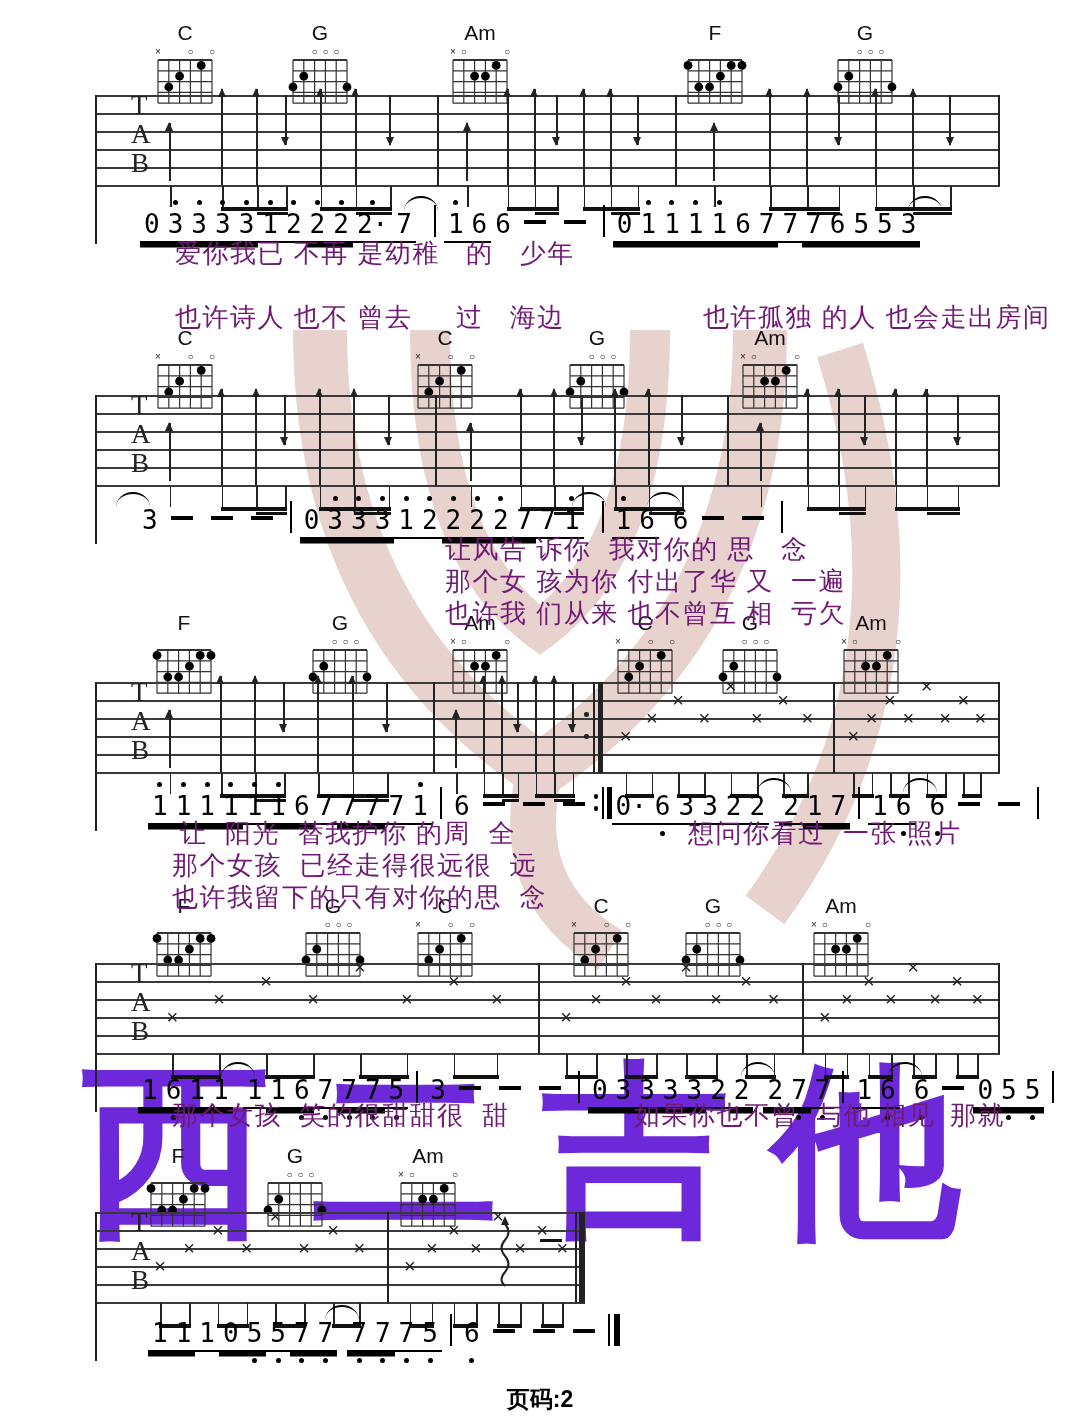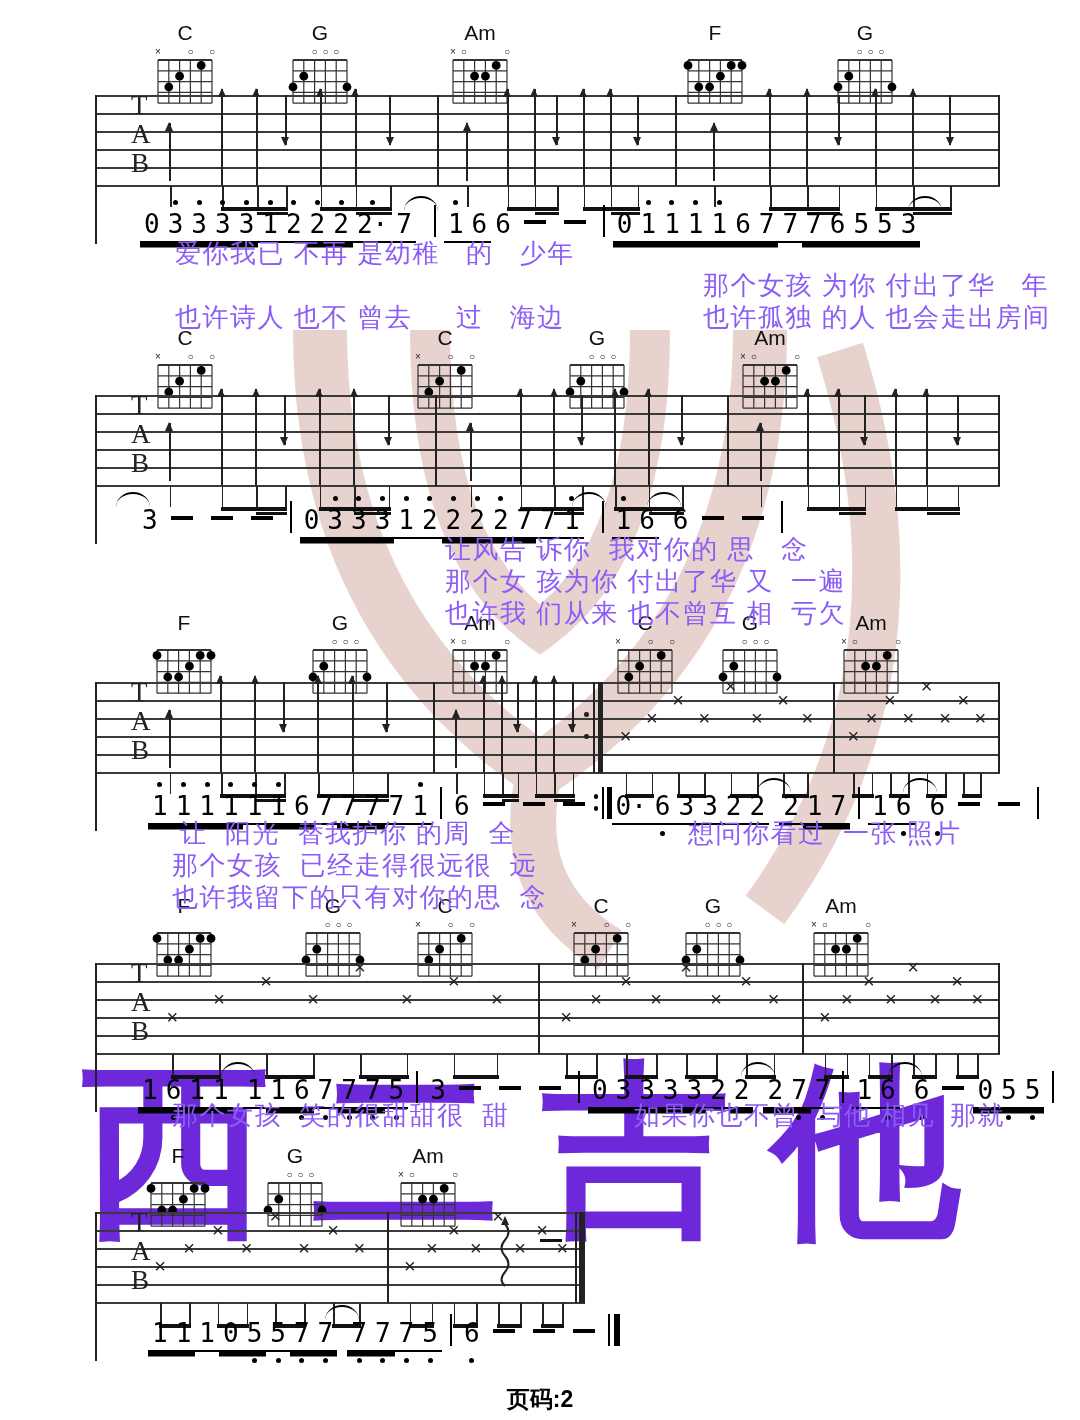--- a/index.html
+++ b/index.html
@@ -30,21 +30,21 @@
   .u2{border-bottom:2.6px solid #000;box-shadow:0 4.5px 0 0 #000;}
   .da{position:absolute;top:-7px;left:50%;width:5px;height:5px;margin-left:-2.5px;border-radius:50%;background:#000;}
   .db{position:absolute;bottom:-13px;left:50%;width:5px;height:5px;margin-left:-2.5px;border-radius:50%;background:#000;}
   .barln{display:inline-block;width:2px;height:32px;background:#000;margin:0 8px;vertical-align:-4px;}
   .dashn{display:inline-block;width:22px;height:3.6px;background:#000;margin:0 9px;vertical-align:9px;}
   .tie{display:inline-block;width:34px;height:13px;border-top:2.6px solid #000;
        border-radius:50% 50% 0 0/100% 100% 0 0;vertical-align:22px;margin:0 -12px;position:relative;z-index:4;}
   .repln,.finln{display:inline-block;position:relative;width:18px;height:32px;vertical-align:-4px;}
   .repln i,.finln i{position:absolute;top:0;bottom:0;background:#000;}
   .repdot{position:absolute;width:4.5px;height:4.5px;border-radius:50%;background:#000;left:0;}
-  .lyr{position:absolute;font-size:26px;letter-spacing:1.5px;color:#8b5cf6;white-space:pre;z-index:3;}
+  .lyr{position:absolute;font-size:26px;letter-spacing:1.5px;color:#701a75;white-space:pre;z-index:3;}
   .footer{position:absolute;left:0;right:0;top:1384px;text-align:center;font-size:23px;font-weight:bold;
           color:#000;z-index:3;}
 </style>
 </head>
 <body>
 
 <div id="page">
   <svg class="wm-logo" width="800" height="700" viewBox="0 0 800 700" fill="none">
     <path class="lg" d="M140,40 Q140,330 360,480 Q580,330 580,40" stroke-width="54" stroke="#c9958a"></path>
     <path class="lg" d="M250,40 Q250,260 360,340 Q470,260 470,40" stroke-width="40" stroke="#c9958a"></path>
@@ -213,21 +213,20 @@
         <div class="arr u" style="left: 817.14px; top: -6px; height: 96px;"></div>
         <div class="arr d" style="left: 854.46px; top: 0px; height: 50px;"></div>
         <div class="vln" style="left: 780.82px; top: 91px; height: 21px; width: 1.6px;"></div>
         <div class="vln" style="left: 818.14px; top: 91px; height: 21px; width: 1.6px;"></div>
         <div class="vln" style="left: 855.46px; top: 91px; height: 21px; width: 1.6px;"></div>
         <div class="beam" style="left: 779.82px; top: 112px; width: 77.64px; height: 3.5px;"></div>
         <div class="beam" style="left: 818.14px; top: 117px; width: 39.32px; height: 2.6px;"></div>
       </div>
       <div class="mel" style="left: 140px; top: 196px;"><span class="nt u2">0</span><span class="nt u2">3<div class="da"></div></span><span class="nt u2">3<div class="da"></div></span><span class="nt u2">3<div class="da"></div></span><span class="nt u2">3<div class="da"></div></span><span class="nt u1">1<div class="da"></div></span><span class="nt u1">2<div class="da"></div></span><span class="nt u2">2<div class="da"></div></span><span class="nt u2">2<div class="da"></div></span><span class="nt u1">2·<div class="da"></div></span><span class="nt u1">7</span><span class="tie"></span><span class="barln"></span><span class="nt u1">1<div class="da"></div></span><span class="nt u1">6</span><span class="nt">6</span><span class="dashn"></span><span class="dashn"></span><span class="barln"></span><span class="nt u2">0</span><span class="nt u2">1<div class="da"></div></span><span class="nt u2">1<div class="da"></div></span><span class="nt u2">1<div class="da"></div></span><span class="nt u2">1<div class="da"></div></span><span class="nt u2">6</span><span class="nt u2">7</span><span class="nt u1">7</span><span class="nt u2">7</span><span class="nt u2">6</span><span class="nt u2">5</span><span class="nt u2">5</span><span class="nt u2">3</span><span class="tie"></span></div>
       <div class="lyr" style="left: 175px; top: 236px;">爱你我已 不再 是幼稚   的   少年</div>
-      <div class="lyr" style="left: 703px; top: 268px;">那个女孩 为你 付出了华   年</div>
       <div class="lyr" style="left: 175px; top: 300px;">也许诗人 也不 曾去     过   海边</div>
       <div class="lyr" style="left: 703px; top: 300px;">也许孤独 的人 也会走出房间</div>
       <div class="chord" style="left: 185px; top: 327px;"><div class="cname">C</div><svg width="72" height="66">
           <line x1="9" x2="9" y1="16" y2="59.2" stroke="#333" stroke-width="1.2"></line>
           <line x1="19.8" x2="19.8" y1="16" y2="59.2" stroke="#333" stroke-width="1.2"></line>
           <line x1="30.6" x2="30.6" y1="16" y2="59.2" stroke="#333" stroke-width="1.2"></line>
           <line x1="41.400000000000006" x2="41.400000000000006" y1="16" y2="59.2" stroke="#333" stroke-width="1.2"></line>
           <line x1="52.2" x2="52.2" y1="16" y2="59.2" stroke="#333" stroke-width="1.2"></line>
           <line x1="63" x2="63" y1="16" y2="59.2" stroke="#333" stroke-width="1.2"></line>
           <line x1="9" x2="63" y1="16" y2="16" stroke="#333" stroke-width="2"></line>

